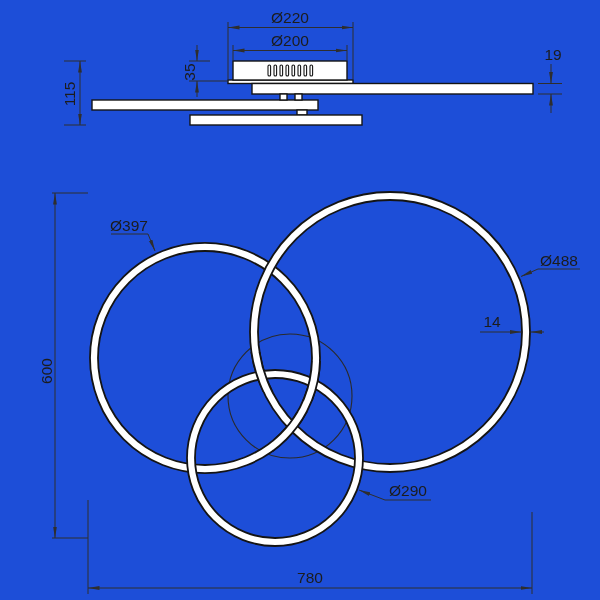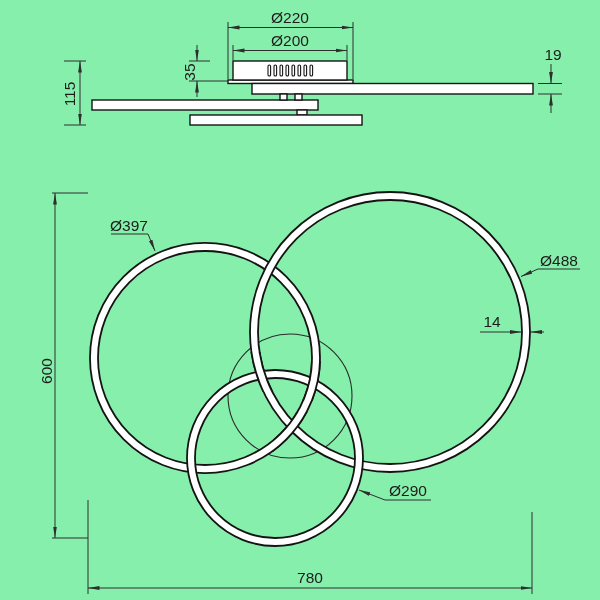--- a/index.html
+++ b/index.html
@@ -1,16 +1,16 @@
 <!DOCTYPE html>
 <html><head>
 <meta charset="utf-8">
 <style>
   html,body{margin:0;padding:0;background:#ffffff;}
-  .canvas{position:relative;width:600px;height:600px;background:#86efac;overflow:hidden;}
+  .canvas{position:relative;width:600px;height:600px;background:#1d4ed8;overflow:hidden;}
   svg{display:block;}
   svg text{
     font-family:"Liberation Sans", sans-serif;
     font-size:15.5px;
     fill:#1c1c1c;
   }
   .geo{fill:#ffffff;stroke:#141414;stroke-width:1.4;}
   .ring{fill:#ffffff;fill-rule:evenodd;stroke:#141414;stroke-width:1.8;}
   .thin{fill:none;stroke:#2a2a2a;stroke-width:1.1;}
   .dim{stroke:#2e2e2e;stroke-width:1;fill:none;}

